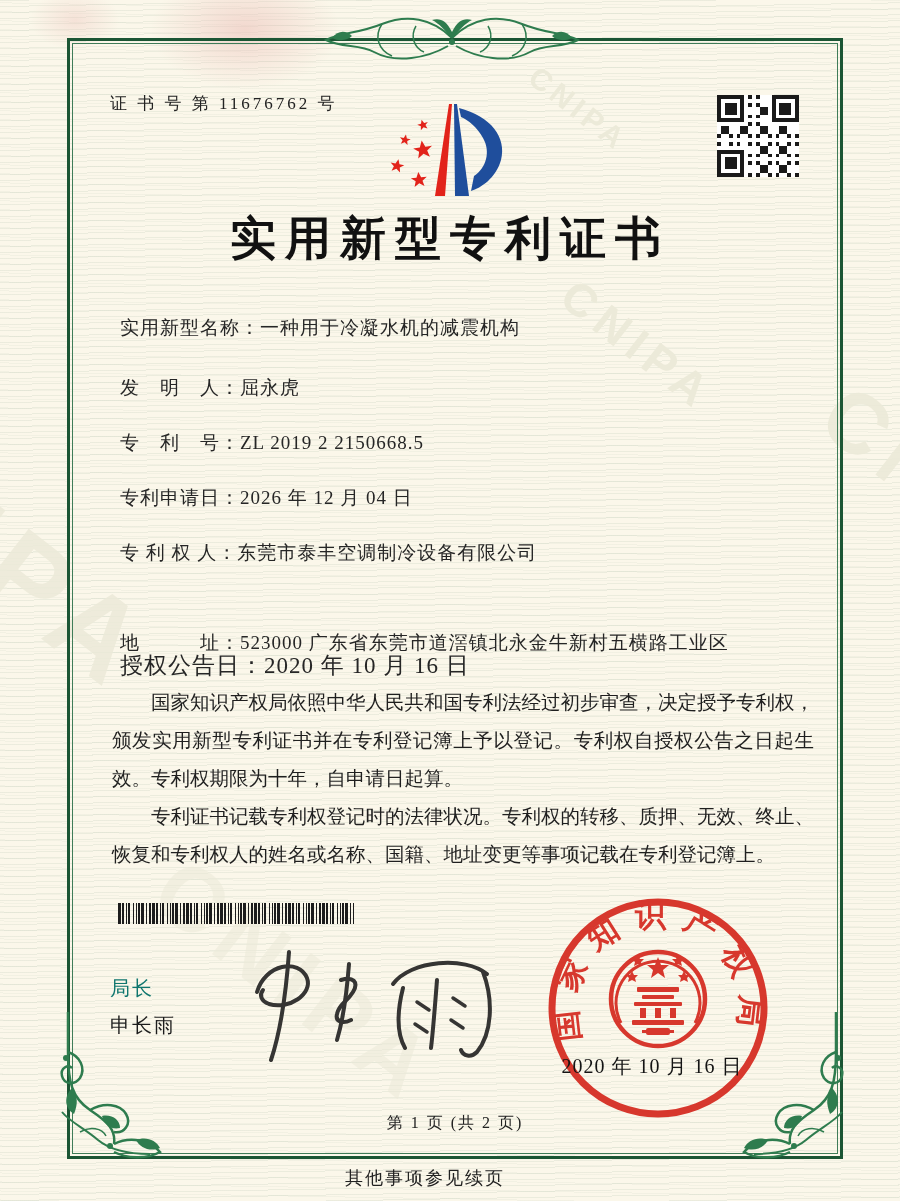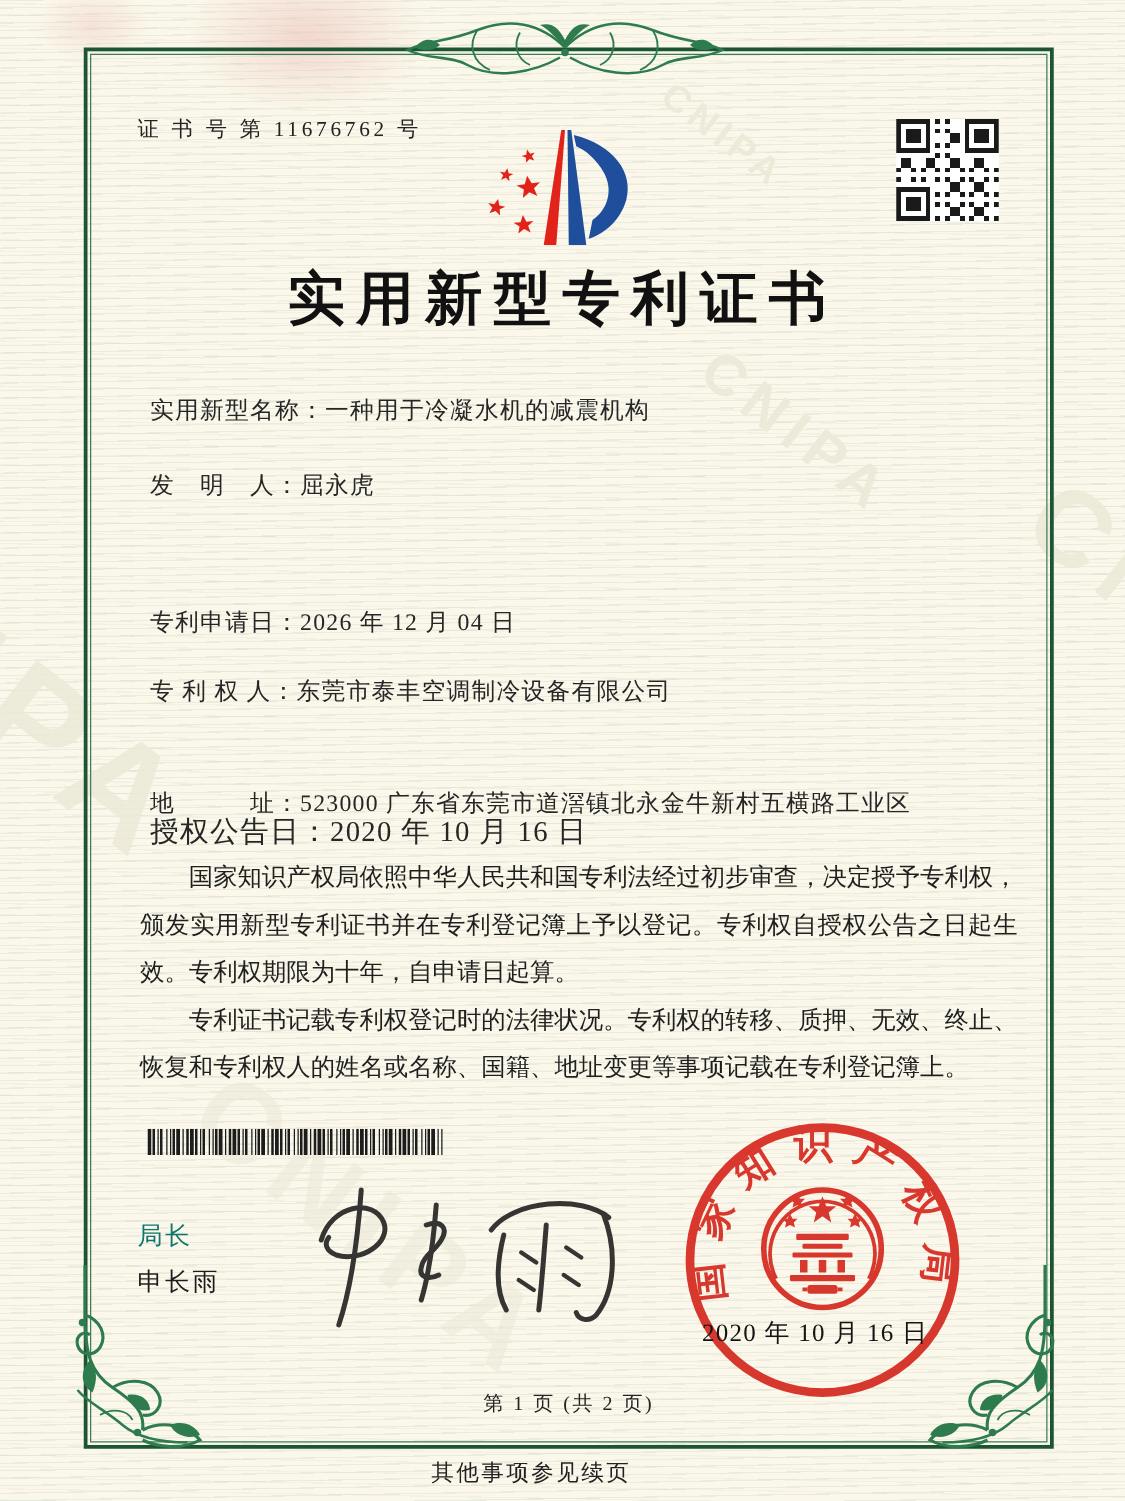--- a/index.html
+++ b/index.html
@@ -229,20 +229,23 @@
     </svg>
 
   <div class="abs field f0">
     <span>实用新型名称：</span><span>一种用于冷凝水机的减震机构</span>
   </div>
 
   <div class="abs title">实用新型专利证书</div>
   <div class="abs field f1">
     <span>发　明　人：</span><span>屈永虎</span>
   </div>
+  <div class="abs field f2">
+    <span>专　利　号：</span><span>ZL 2019 2 2150668.5</span>
+  </div>
   <div class="abs field f3">
     <span>专利申请日：</span><span>2026 年 12 月 04 日</span>
   </div>
   <div class="abs field f4">
     <span>专 利 权 人：</span><span>东莞市泰丰空调制冷设备有限公司</span>
   </div>
   <div class="abs field f5">
     <span>地　　　址：</span><span>523000 广东省东莞市道滘镇北永金牛新村五横路工业区</span>
   </div>
 

